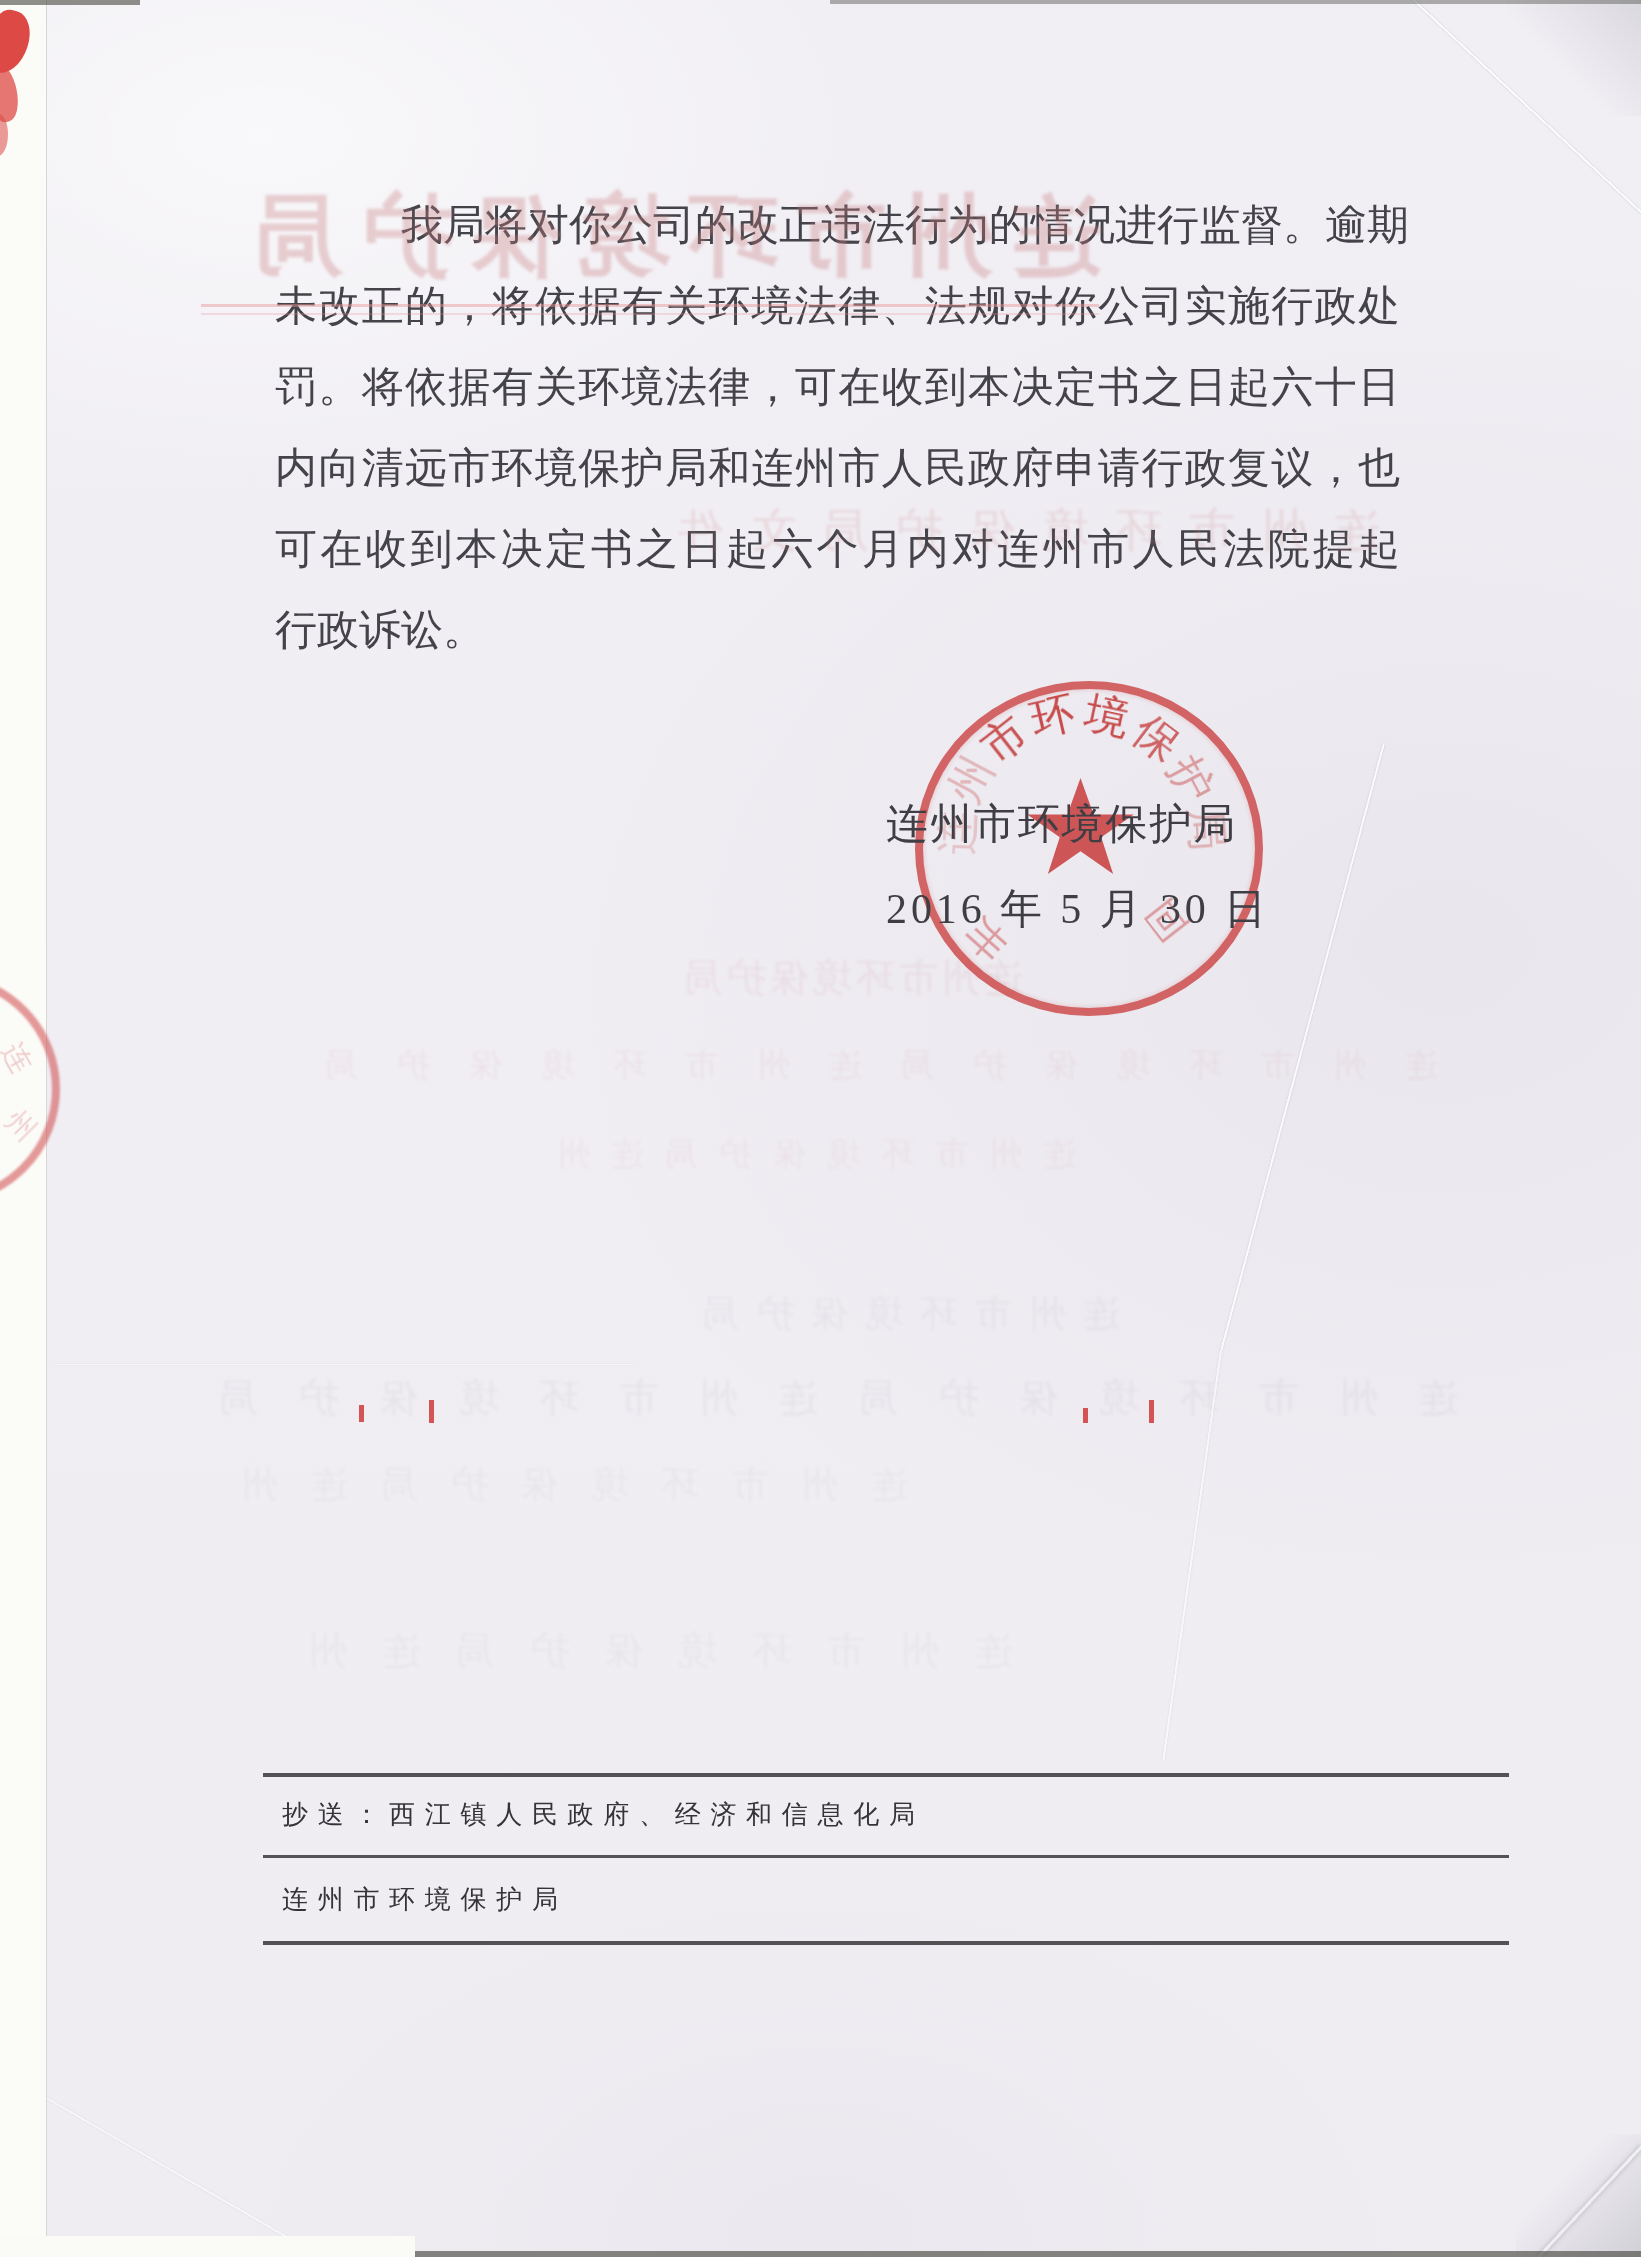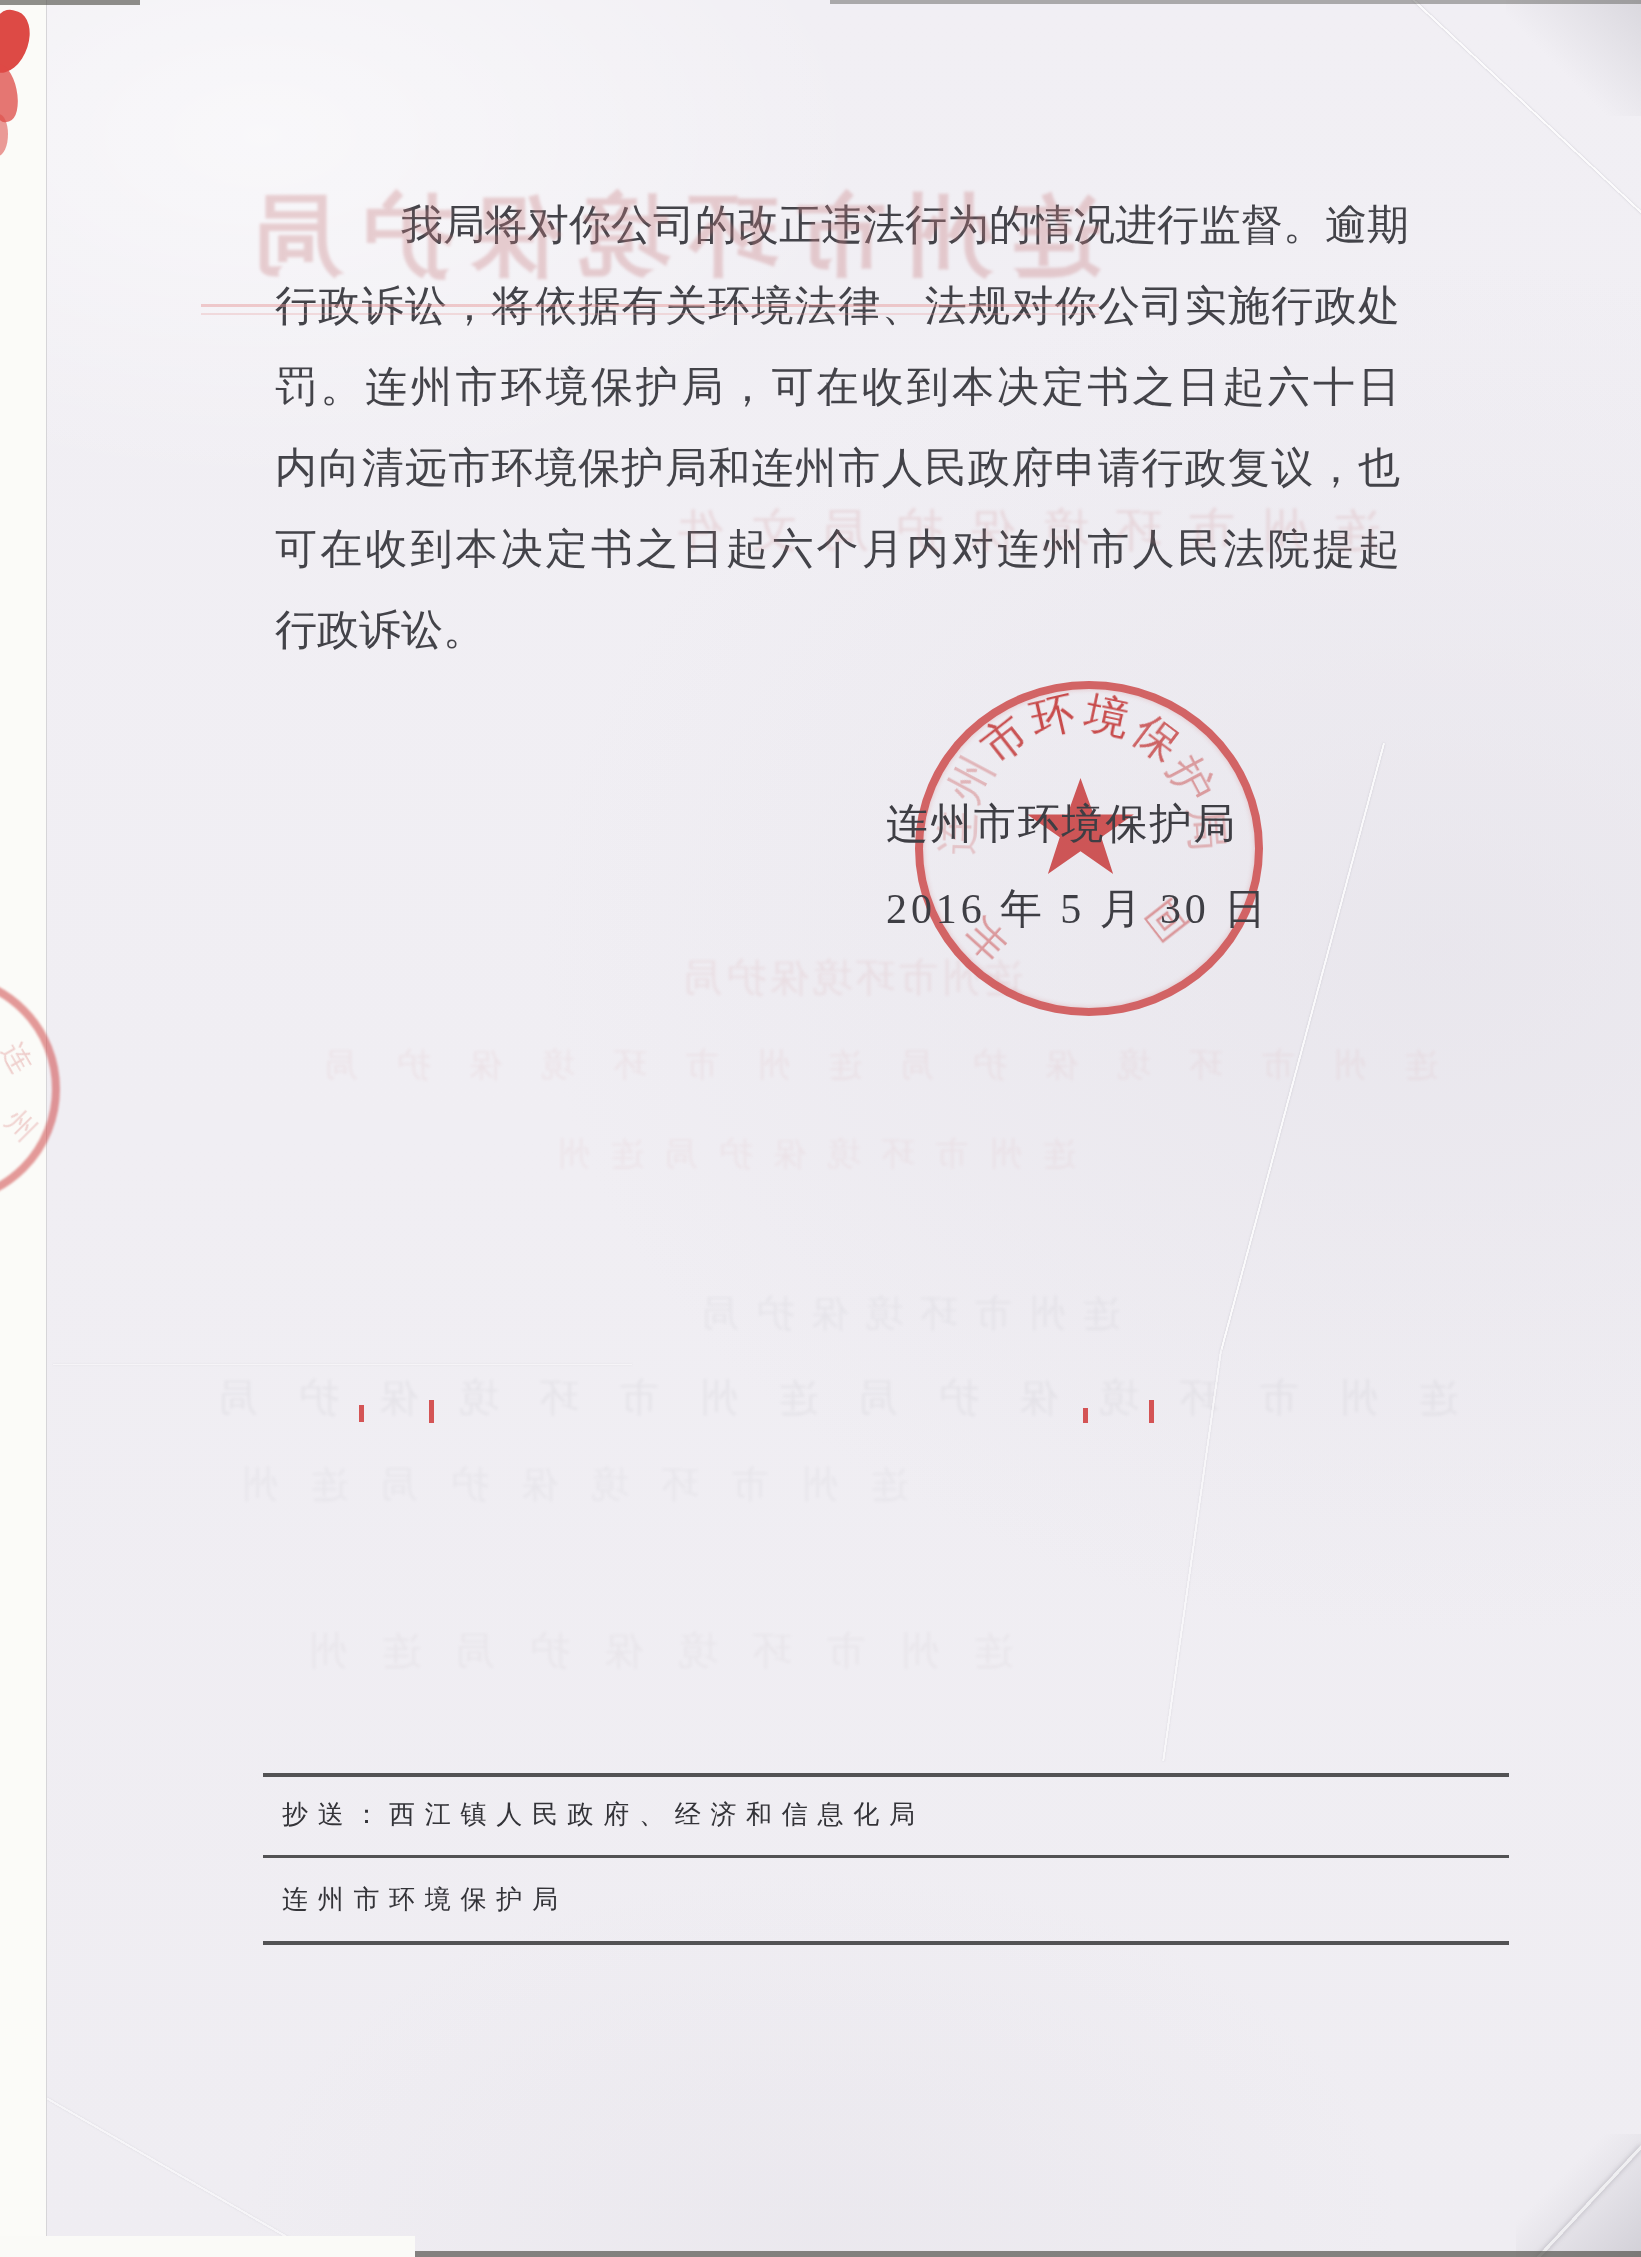--- a/index.html
+++ b/index.html
@@ -82,22 +82,22 @@
   <div class="abs ghost" style="left:174px;top:1460px;width:734px;font-size:37px;letter-spacing:33px;opacity:.08;color:#8d8d95;">连州市环境保护局连州</div>
   <div class="abs ghost" style="left:241px;top:1624px;width:772px;font-size:39px;letter-spacing:35px;opacity:.08;color:#9a8d92;">连州市环境保护局连州</div>
 
   <div class="abs redtick" style="left:359px;top:1405px;height:17.4px;"></div>
   <div class="abs redtick" style="left:429px;top:1400px;height:23px;"></div>
   <div class="abs redtick" style="left:1083px;top:1408px;height:15.4px;"></div>
   <div class="abs redtick" style="left:1149px;top:1400px;height:23px;"></div>
 
   <div id="body-text" class="abs">
     <div class="bline first">我局将对你公司的改正违法行为的情况进行监督。逾期</div>
-    <div class="bline">行政诉讼，将依据有关环境法律、法规对你公司实施行政处</div>
-    <div class="bline">罚。连州市环境保护局，可在收到本决定书之日起六十日</div>
+    <div class="bline">未改正的，将依据有关环境法律、法规对你公司实施行政处</div>
+    <div class="bline">罚。将依据有关环境法律，可在收到本决定书之日起六十日</div>
     <div class="bline">内向清远市环境保护局和连州市人民政府申请行政复议，也</div>
     <div class="bline">可在收到本决定书之日起六个月内对连州市人民法院提起</div>
     <div class="bline last">行政诉讼。</div>
   </div>
 
   <div id="seal-ring" class="abs"></div>
   <div id="seal-star" class="abs"></div>
   <span class="abs seal-char" style="left:936px;top:811px;transform:rotate(-88deg);opacity:.22;">连</span>
   <span class="abs seal-char" style="left:950px;top:758px;transform:rotate(-62deg);opacity:.30;">州</span>
   <span class="abs seal-char" style="left:983px;top:718px;transform:rotate(-38deg);opacity:.88;">市</span>

